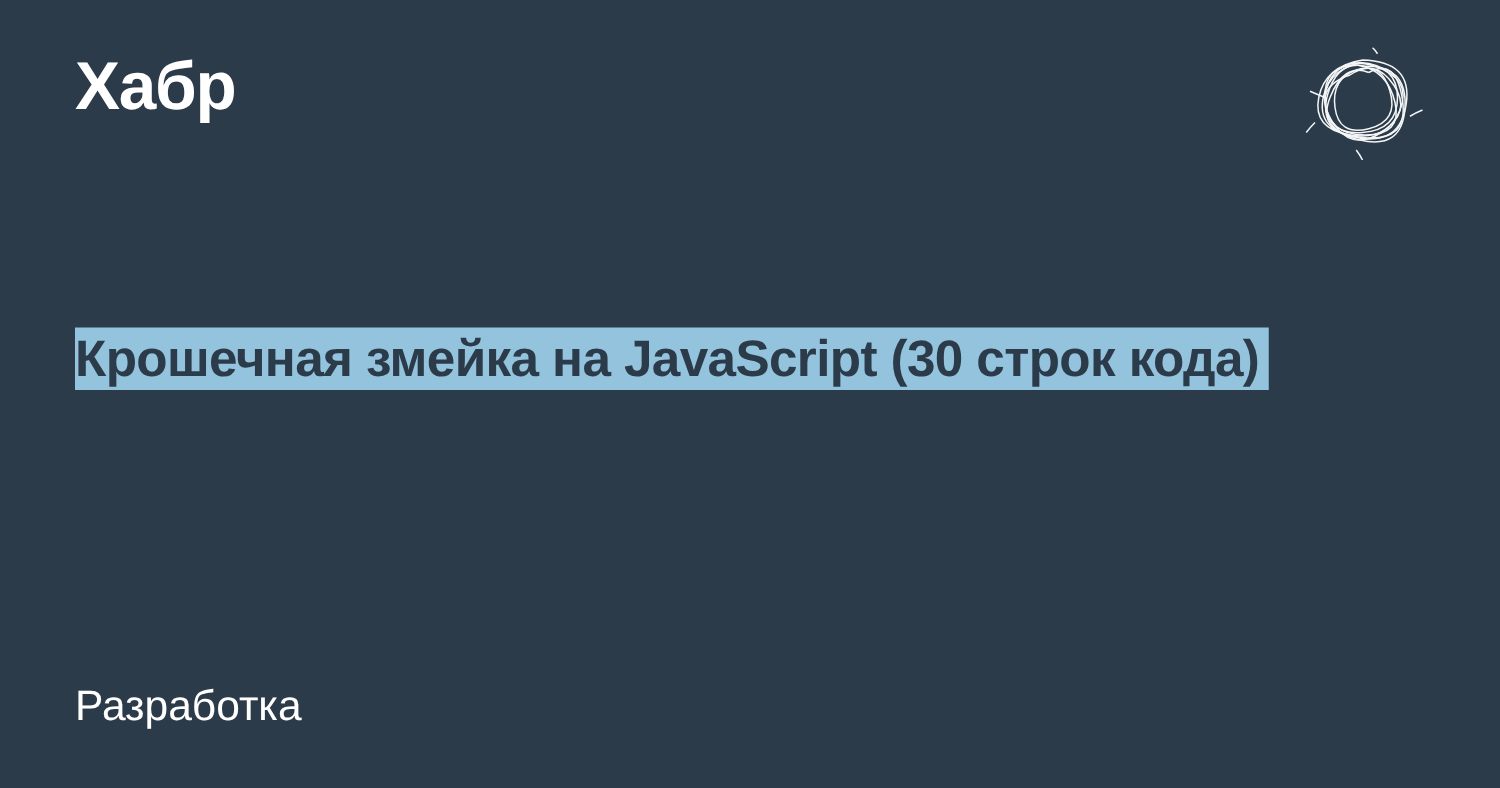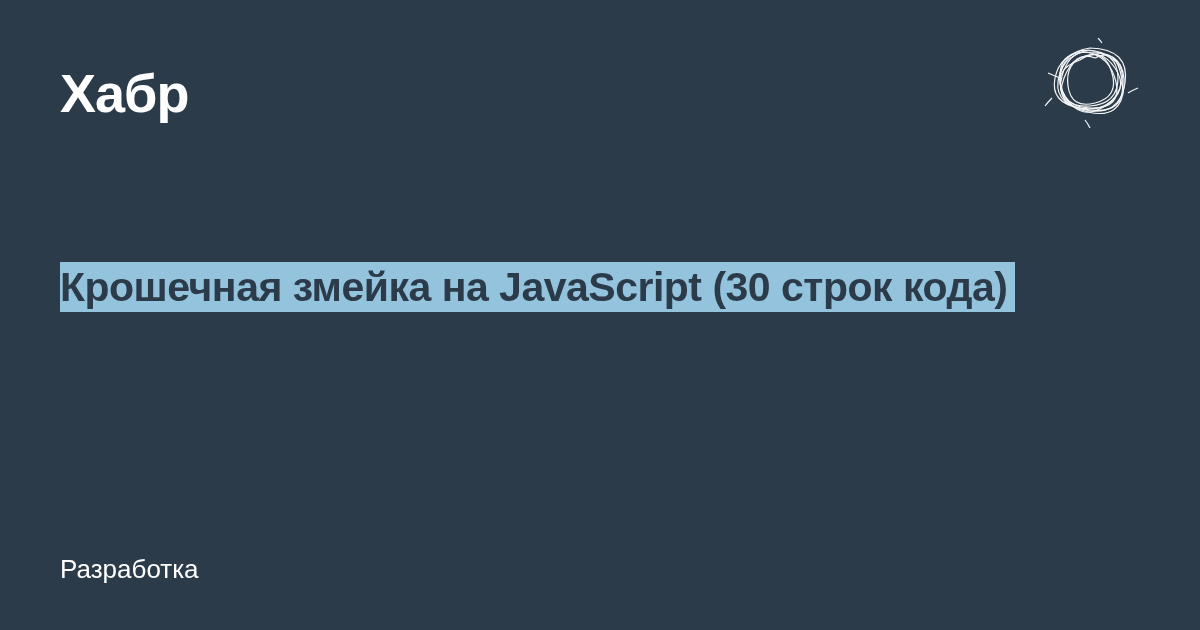--- a/index.html
+++ b/index.html
@@ -22,21 +22,20 @@
       right: 60px;
       display: flex;
       justify-content: space-between;
       align-items: flex-start;
     }
     .logo {
       color: #ffffff;
       font-size: 54px;
       font-weight: 700;
       letter-spacing: -1px;
-      margin-top: 24px;
     }
     .scribble-icon {
       width: 100px;
       height: 90px;
       position: relative;
     }
     .scribble-icon svg {
       width: 100%;
       height: 100%;
     }
@@ -57,21 +56,21 @@
       background-color: #94c4dd;
       padding: 2px 8px 2px 0;
       box-decoration-break: clone;
       -webkit-box-decoration-break: clone;
     }
     .category {
       position: absolute;
       bottom: 45px;
       left: 60px;
       color: #ffffff;
-      font-size: 26px;
+      font-size: 34px;
       font-weight: 400;
     }
   </style>
 </head>
 <body>
 
 <div class="header">
   <div class="logo">Хабр</div>
   <div class="scribble-icon">
     <svg viewBox="0 0 100 90" xmlns="http://www.w3.org/2000/svg">

